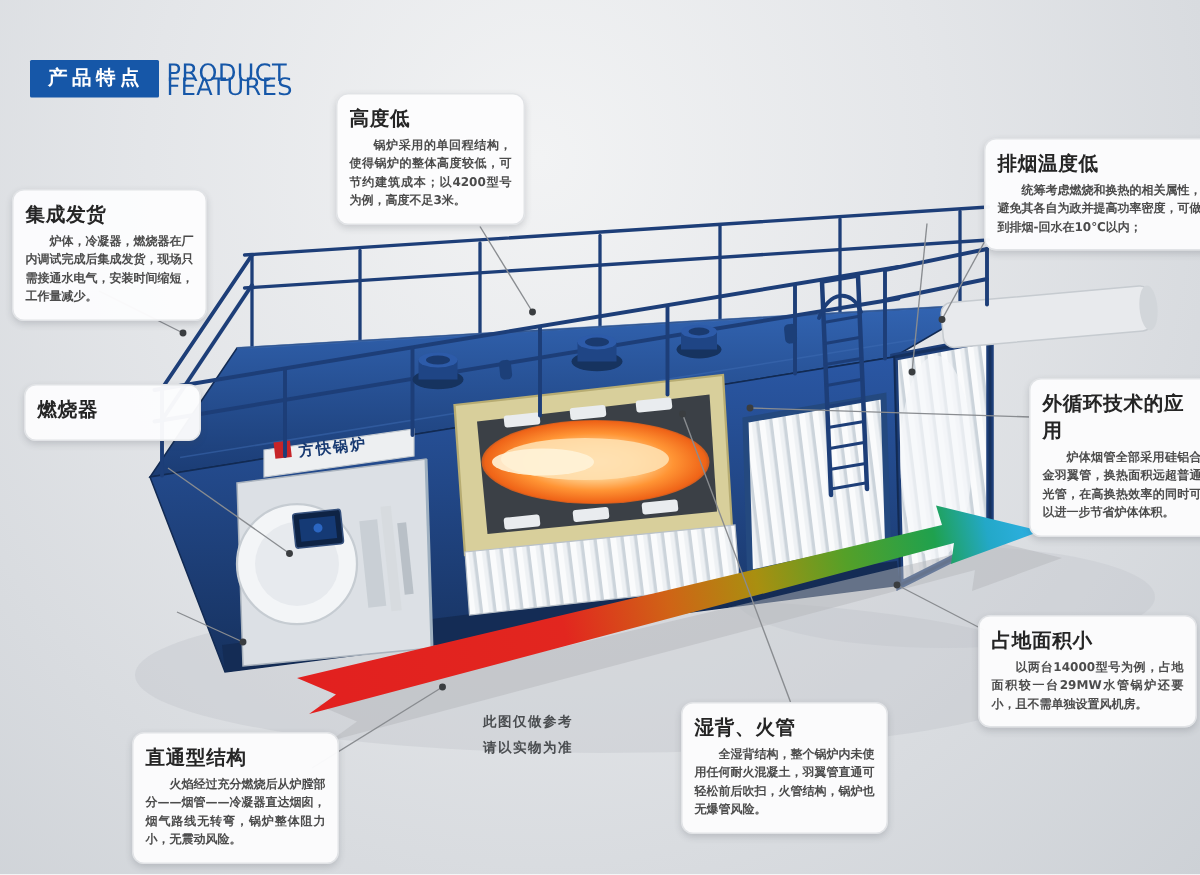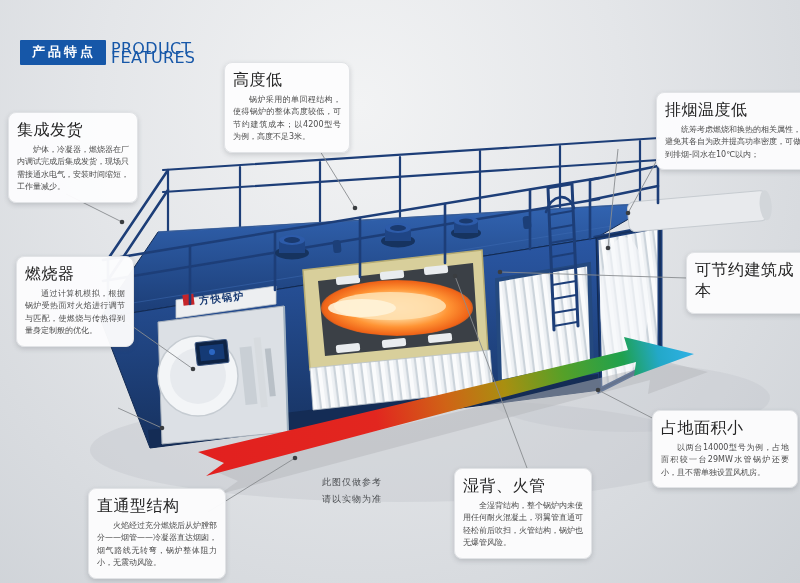--- a/index.html
+++ b/index.html
@@ -12,23 +12,23 @@
   .banner-cn{
     background:#1657a8;color:#ffffff;font-weight:bold;font-size:13px;
     letter-spacing:3px;padding:3px 10px 4px 12px;border-radius:1px;
   }
   .banner-en{color:#1657a8;font-weight:normal;font-size:16px;line-height:9.5px;margin-left:5px;margin-top:1px;letter-spacing:.3px;}
   .callout{
     position:absolute;background:rgba(252,252,253,.97);
     border:1px solid #e1e3e6;border-radius:8px;padding:7px 8px 8px;
     box-shadow:0 2px 5px rgba(60,65,75,.20);z-index:5;
   }
-  .c-title{font-size:16px;font-weight:normal;color:#252525;margin-bottom:3px;letter-spacing:.5px;}
-  .c-body{font-size:8px;color:#4c4c4c;line-height:1.55;text-align:justify;text-indent:2em;}
-  .note{position:absolute;left:322px;top:474px;font-size:9px;color:#4a4d50;line-height:1.9;letter-spacing:1px;z-index:4;}
+  .c-title{font-size:13px;font-weight:bold;color:#252525;margin-bottom:3px;letter-spacing:.5px;}
+  .c-body{font-size:8px;color:#4c4c4c;line-height:1.55;text-align:justify;text-indent:2em;font-weight:bold;}
+  .note{position:absolute;left:322px;top:474px;font-size:9px;color:#4a4d50;line-height:1.9;letter-spacing:1px;z-index:4;font-weight:bold;}
   svg.scene{position:absolute;left:0;top:0;z-index:1;}
 </style>
 </head>
 <body>
 
 <div class="canvas">
 
   <svg class="scene" width="800" height="583" viewBox="0 0 800 583">
     <defs>
       <linearGradient id="faceG" x1="0" y1="0" x2="0" y2="1">
@@ -265,49 +265,49 @@
   </svg>
 
   <div class="banner">
     <div class="banner-cn">产品特点</div>
     <div class="banner-en">
       <div>PRODUCT</div>
       <div>FEATURES</div>
     </div>
   </div>
 
-  <div class="callout" style="left:8px;top:112px;width:112px">
+  <div class="callout" style="left:8px;top:126px;width:112px">
     <div class="c-title">集成发货</div>
     <div class="c-body">炉体，冷凝器，燃烧器在厂内调试完成后集成发货，现场只需接通水电气，安装时间缩短，工作量减少。</div>
   </div>
 
   <div class="callout" style="left:16px;top:256px;width:100px">
     <div class="c-title">燃烧器</div>
-    <div class="c-body">通过计算机模拟，根据锅炉受热面对火焰进行调节与匹配，使燃烧与传热得到量身定制般的优化。</div>
   </div>
 
 
   <div class="callout" style="left:88px;top:488px;width:120px">
     <div class="c-title">直通型结构</div>
     <div class="c-body">火焰经过充分燃烧后从炉膛部分——烟管——冷凝器直达烟囱，烟气路线无转弯，锅炉整体阻力小，无震动风险。</div>
   </div>
 
   <div class="callout" style="left:224px;top:62px;width:108px">
     <div class="c-title">高度低</div>
     <div class="c-body">锅炉采用的单回程结构，使得锅炉的整体高度较低，可节约建筑成本；以4200型号为例，高度不足3米。</div>
   </div>
 
 
   <div class="callout" style="left:656px;top:92px;width:136px">
     <div class="c-title">排烟温度低</div>
     <div class="c-body">统筹考虑燃烧和换热的相关属性，避免其各自为政并提高功率密度，可做到排烟-回水在10℃以内；</div>
   </div>
 
   <div class="callout" style="left:686px;top:252px;width:106px">
-    <div class="c-title">可节约建筑成本</div>
+    <div class="c-title">外循环技术的应用</div>
+    <div class="c-body">炉体烟管全部采用硅铝合金羽翼管，换热面积远超普通光管，在高换热效率的同时可以进一步节省炉体体积。</div>
   </div>
 
   <div class="callout" style="left:652px;top:410px;width:128px">
     <div class="c-title">占地面积小</div>
     <div class="c-body">以两台14000型号为例，占地面积较一台29MW水管锅炉还要小，且不需单独设置风机房。</div>
   </div>
 
   <div class="callout" style="left:454px;top:468px;width:120px">
     <div class="c-title">湿背、火管</div>
     <div class="c-body">全湿背结构，整个锅炉内未使用任何耐火混凝土，羽翼管直通可轻松前后吹扫，火管结构，锅炉也无爆管风险。</div>

